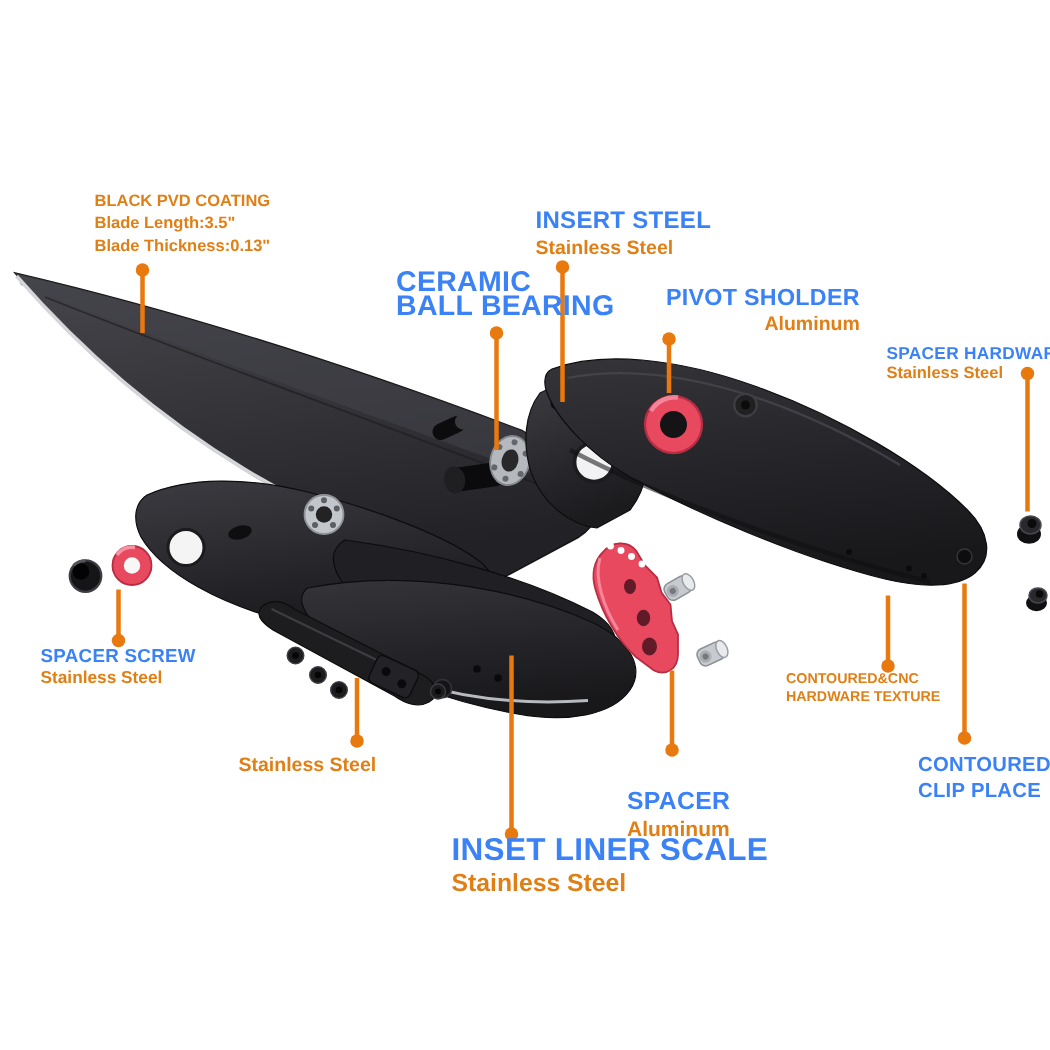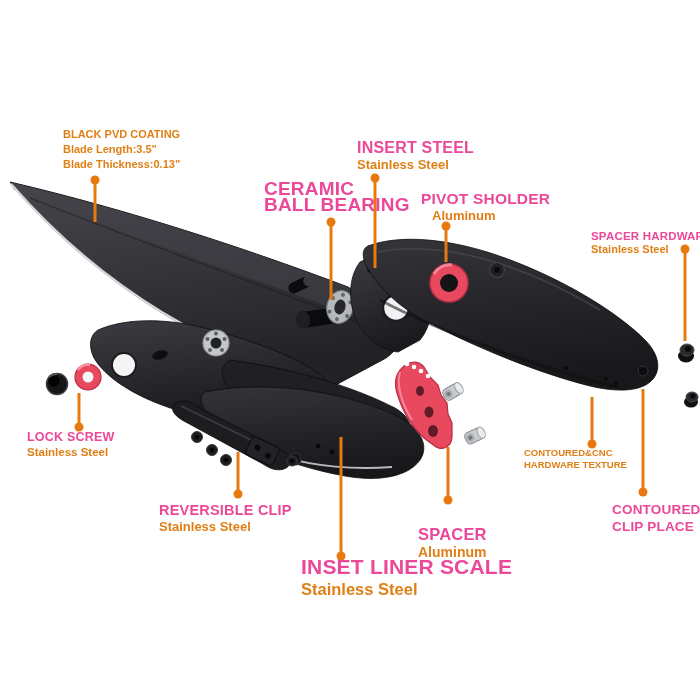--- a/index.html
+++ b/index.html
@@ -1,20 +1,20 @@
 <!DOCTYPE html>
 <html><head>
 <meta charset="utf-8">
 <style>
   html,body{margin:0;padding:0;background:#ffffff;}
   .stage{position:relative;width:700px;height:625px;background:#ffffff;overflow:hidden;
          font-family:"Liberation Sans",sans-serif;}
   .art{position:absolute;left:0;top:0;}
   .label{position:absolute;white-space:nowrap;}
-  .label .t{font-weight:bold;color:#ec4899;letter-spacing:.2px;}
+  .label .t{font-weight:bold;color:#3b82f6;letter-spacing:.2px;}
   .label .s{font-weight:bold;color:#e07f16;}
   .leader line{stroke:#e8790f;stroke-width:3;}
   .leader circle{fill:#e8790f;}
   
   .lbl-blade .s{font-size:11px;line-height:15px;}
   .lbl-insert .t{font-size:16px;line-height:18px;}
   .lbl-insert .s{font-size:13px;line-height:16px;}
   .lbl-ceramic .t{font-size:19px;line-height:16px;}
   .lbl-pivotshoulder .t{font-size:15.5px;line-height:18px;}
   .lbl-pivotshoulder .s{font-size:13px;line-height:15px;margin-left:11px;}
@@ -273,37 +273,36 @@
   <div class="label lbl-insert" style="left:357px;top:139px;">
     <div class="t">INSERT STEEL</div>
     <div class="s">Stainless Steel</div>
   </div>
 
   <div class="label lbl-ceramic" style="left:264px;top:181px;">
     <div class="t">CERAMIC</div>
     <div class="t">BALL BEARING</div>
   </div>
 
-  <div class="label lbl-pivotshoulder" style="left:421px;top:190px;">
+  <div class="label lbl-pivotshoulder" style="left:444px;top:190px;text-align:right;">
     <div class="t">PIVOT SHOLDER</div>
     <div class="s">Aluminum</div>
   </div>
 
   <div class="label lbl-spacerhw" style="left:591px;top:229px;">
     <div class="t">SPACER HARDWARE</div>
     <div class="s">Stainless Steel</div>
   </div>
 
   <div class="label lbl-pivotscrew" style="left:27px;top:430px;">
-    <div class="t">LOCK SCREW</div>
+    <div class="t">SPACER SCREW</div>
     <div class="s">Stainless Steel</div>
   </div>
 
   <div class="label lbl-revclip" style="left:159px;top:502px;">
-    <div class="t">REVERSIBLE CLIP</div>
     <div class="s">Stainless Steel</div>
   </div>
 
   <div class="label lbl-linerlock" style="left:301px;top:555px;">
     <div class="t">INSET LINER SCALE</div>
     <div class="s">Stainless Steel</div>
   </div>
 
   <div class="label lbl-spacer" style="left:418px;top:525px;">
     <div class="t">SPACER</div>

